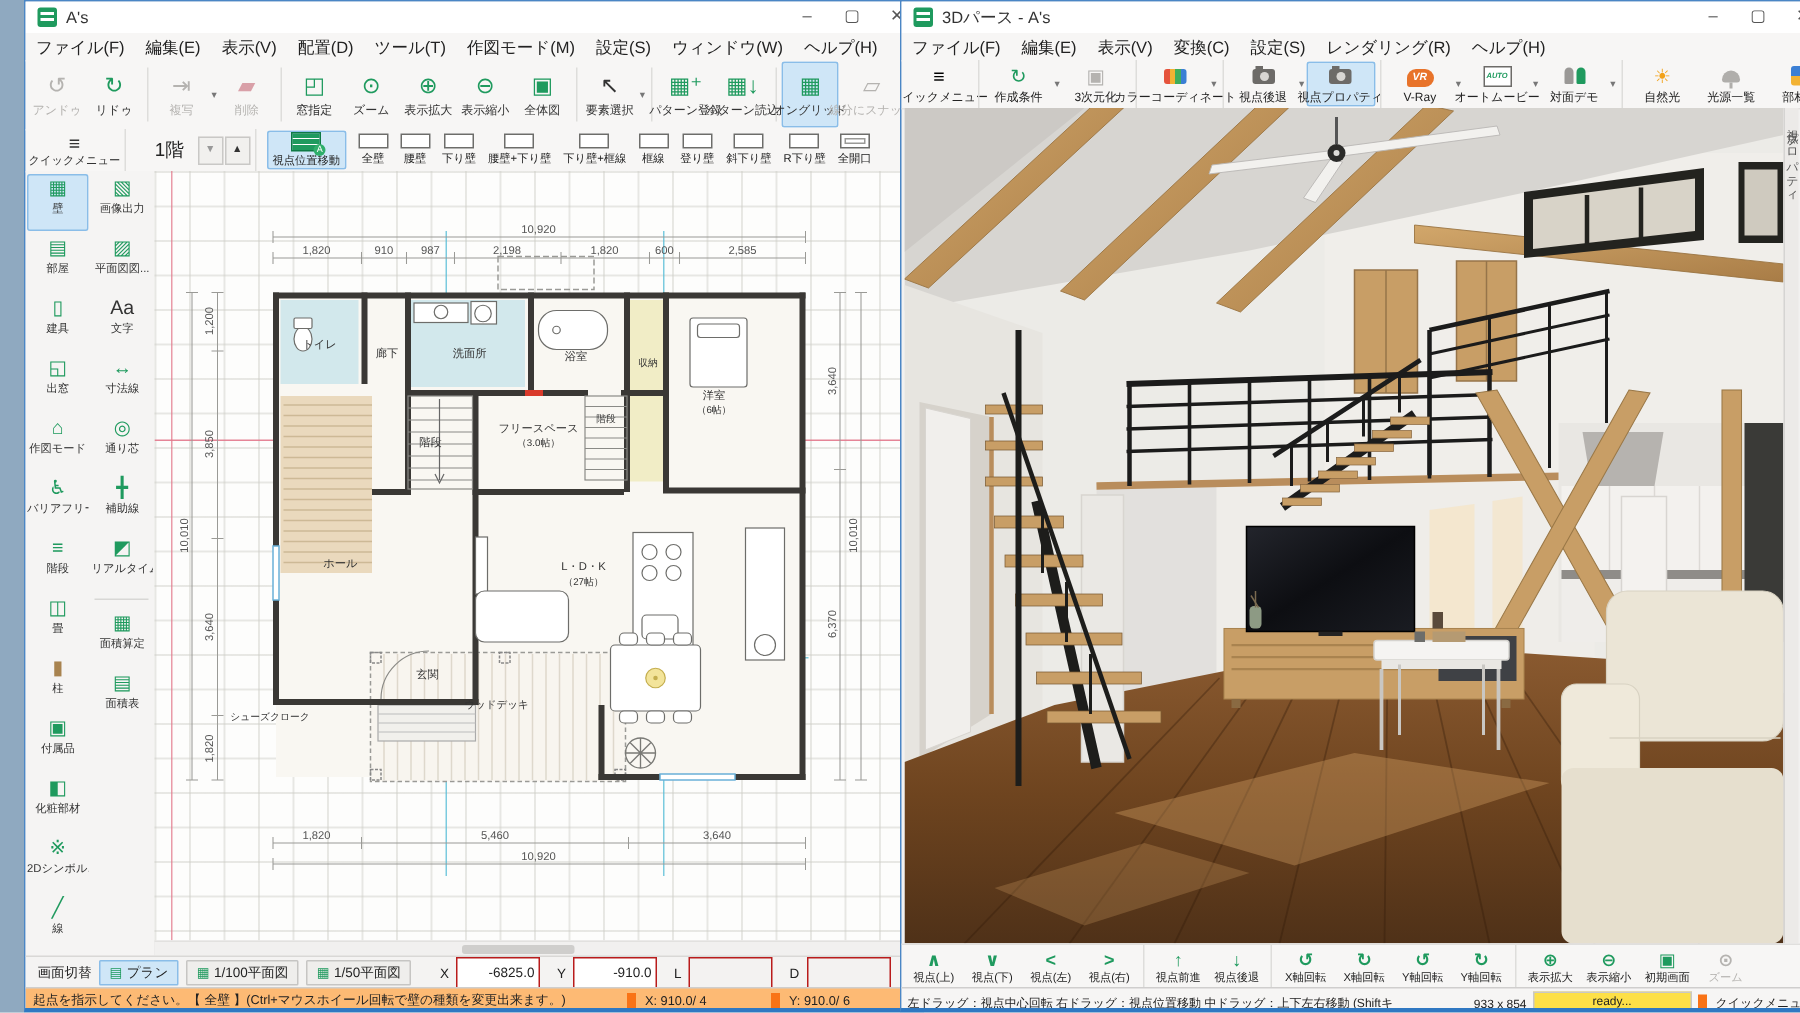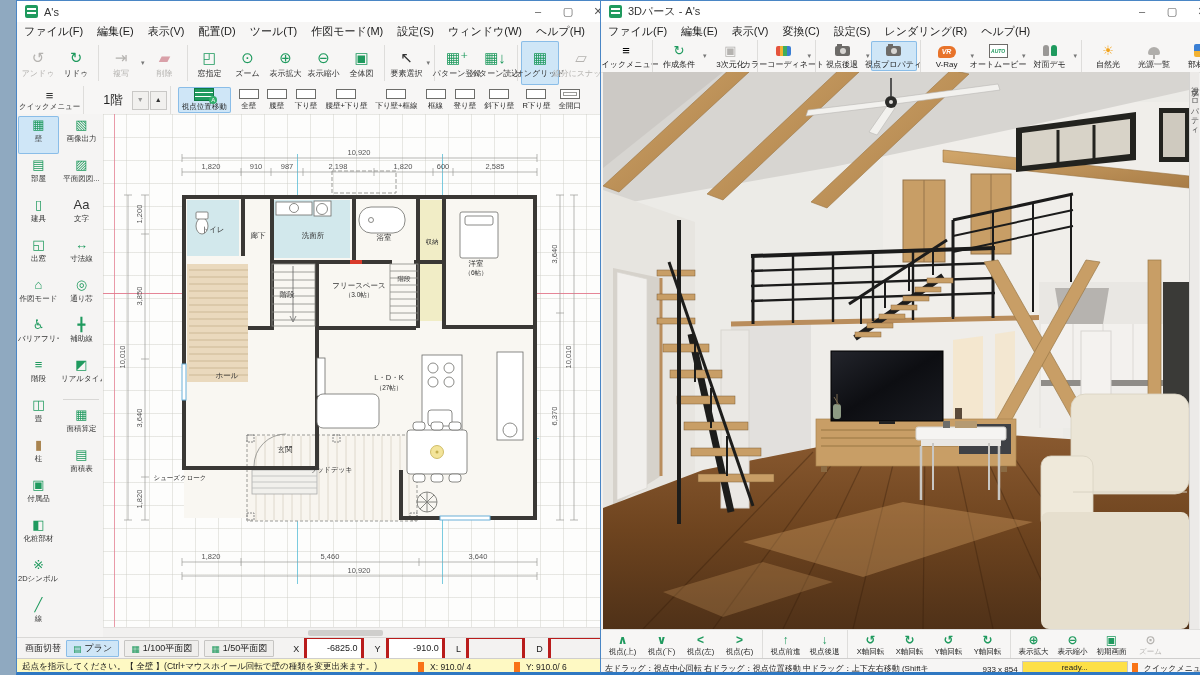--- a/index.html
+++ b/index.html
@@ -83,24 +83,24 @@
   .vsb .th{position:absolute;left:1px;width:5px;top:12px;height:60px;background:#cfcecc;border-radius:2px}
   .hsb{left:86px;top:626px;width:506px;height:10px;background:#f1f0ef;border-top:1px solid #e2e1df}
   .hsb .th{position:absolute;top:2px;height:6px;left:205px;width:75px;background:#cfcecc;border-radius:2px}
   
   .bbar{left:0;right:0;top:636px;height:21px;background:#f4f3f2;border-top:1px solid #d9d8d6;
         display:flex;align-items:center;font-size:9px;color:#222;padding:0 8px;gap:5px;white-space:nowrap;overflow:hidden}
   .bbtn{display:flex;align-items:center;gap:3px;border:1px solid #c6c5c3;background:#efeeec;
         padding:0 6px;height:15px;font-size:9px;border-radius:1px}
   .bbtn.sel{background:#cfe6f7;border-color:#8abde8}
   .bic{font-size:9px;color:#1f9a5e}
-  .cbox{width:48px;height:13px;border:3px solid #b91c1c;background:#fff;font-size:9px;text-align:right;
+  .cbox{width:48px;height:13px;border:1px solid #b91c1c;background:#fff;font-size:9px;text-align:right;
         padding:3px 3px;line-height:13px;color:#222}
   .cbox.empty{background:#f3f2f1}
-  .sbar{left:0;right:0;top:657px;height:15px;background:#fef9c3;border-top:1px solid #cfcecd;
+  .sbar{left:0;right:0;top:657px;height:15px;background:#fdba74;border-top:1px solid #cfcecd;
         display:flex;align-items:center;font-size:8.5px;color:#222;padding:0 5px;white-space:nowrap;overflow:hidden}
   .stcell{border-left:6px solid #f97316;padding:0 6px;flex:none}
   
   .tbr{left:0;right:0;top:39px;height:32px;background:#f7f6f5;border-bottom:1px solid #e3e2e0;
        display:flex;align-items:center;padding:0 2px;white-space:nowrap;overflow:hidden}
   .tri{display:flex;flex-direction:column;align-items:center;min-width:38px;padding:0 4px;height:30px;
        justify-content:center;border-radius:2px}
   .tri .ic{height:16px;line-height:16px;font-size:13px;display:flex;align-items:center;justify-content:center}
   .tri .lb{font-size:8px;white-space:nowrap;color:#222}
   .tri.sel{background:#cfe6f7;box-shadow:inset 0 0 0 1px #8abde8}

